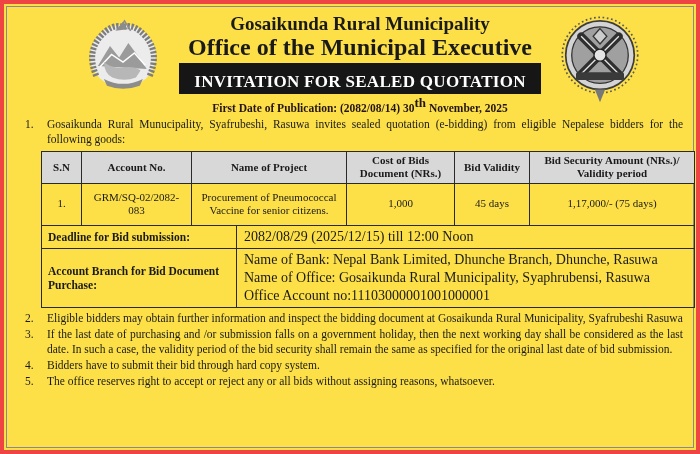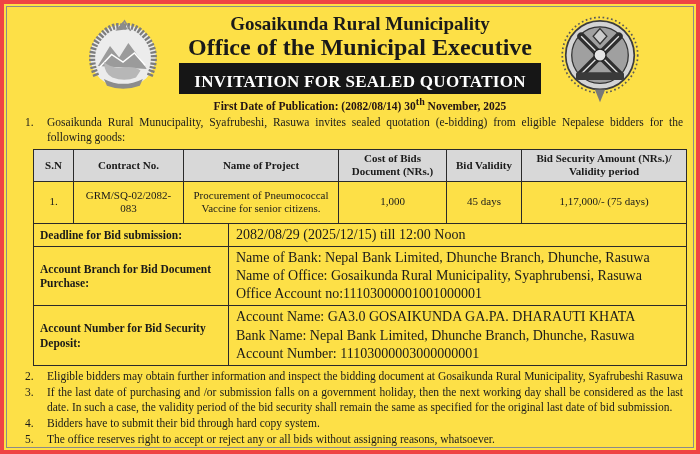--- a/index.html
+++ b/index.html
@@ -13,30 +13,30 @@
   .logo { flex:0 0 auto; }
   .logo.left  { width:84px; height:80px; margin-top:2px; }
   .logo.right { width:90px; height:90px; }
   .hcenter { flex:1 1 auto; text-align:center; }
   .t1 { font-size:19px; font-weight:bold; line-height:1.08; }
   .t2 { font-size:24px; font-weight:bold; line-height:1.08; }
   .t3 { font-size:14px; font-weight:bold; line-height:1.15; }
   .banner { display:inline-block; background:#161616; color:#fff; font-size:17px; font-weight:bold;
             padding:9px 15px 2px; border-radius:0; margin:3px auto 2px; letter-spacing:.3px; }
   .pub { font-size:11.5px; font-weight:bold; color:#241414; line-height:1.1; }
-  .pub sup { font-size:10px; }
+  .pub sup { font-size:13px; }
 
   
   .clause { display:flex; padding-left:8px; font-size:11.5px; line-height:1.32; text-align:justify; }
   .clause .num { flex:0 0 22px; }
   .clause .txt { flex:1 1 auto; }
   .intro { margin:2px 0 4px; }
 
   
-  table { border-collapse:collapse; margin-left:16px; width:653px; table-layout:fixed; }
+  table { border-collapse:collapse; margin-left:24px; width:653px; table-layout:fixed; }
   td, th { border:1px solid #2a2a2a; }
   .bids th { background:#d8d8d8; font-size:11px; font-weight:bold; text-align:center;
              padding:2px 3px; line-height:1.2; height:31px; }
   .bids td { font-size:11px; text-align:center; vertical-align:middle; padding:2px 4px;
              line-height:1.22; height:42px; }
   .details { margin-top:-1px; }
   .details td { vertical-align:middle; }
   .details .lbl { font-size:11.5px; font-weight:bold; padding:2px 4px 2px 6px; line-height:1.25; }
   .details .val { font-size:14px; padding:2px 4px 2px 7px; line-height:1.3; }
   .details .single { height:21px; }
@@ -96,21 +96,21 @@
         <col style="width:40px">
           <col style="width:110px">
           <col style="width:155px">
         <col style="width:108px">
           <col style="width:75px">
           <col style="width:165px">
       </colgroup>
       <thead>
         <tr>
           <th>S.N</th>
-          <th>Contract No.</th>
+          <th>Account No.</th>
           <th>Name of Project</th>
           <th>Cost of Bids Document (NRs.)</th>
           <th>Bid Validity</th>
           <th>Bid Security Amount (NRs.)/ Validity period</th>
         </tr>
       </thead>
       <tbody>
         <tr>
           <td>1.</td>
           <td>GRM/SQ-02/2082-083</td>
@@ -135,28 +135,20 @@
           </td>
         </tr>
         <tr>
           <td class="lbl">Account Branch for Bid Document Purchase:</td>
           <td class="val">
             <div>Name of Bank: Nepal Bank Limited, Dhunche Branch, Dhunche, Rasuwa</div>
             <div>Name of Office: Gosaikunda Rural Municipality, Syaphrubensi, Rasuwa</div>
             <div>Office Account no:11103000001001000001</div>
           </td>
         </tr>
-        <tr>
-          <td class="lbl">Account Number for Bid Security Deposit:</td>
-          <td class="val">
-            <div>Account Name: GA3.0 GOSAIKUNDA GA.PA. DHARAUTI KHATA</div>
-            <div>Bank Name: Nepal Bank Limited, Dhunche Branch, Dhunche, Rasuwa</div>
-            <div>Account Number: 11103000003000000001</div>
-          </td>
-        </tr>
       </tbody>
     </table>
 
     <div class="notes">
       <div class="clause">
         <span class="num">2.</span>
         <span class="txt">Eligible bidders may obtain further information and inspect the bidding document at Gosaikunda Rural Municipality, Syafrubeshi Rasuwa</span>
       </div>
       <div class="clause">
         <span class="num">3.</span>

